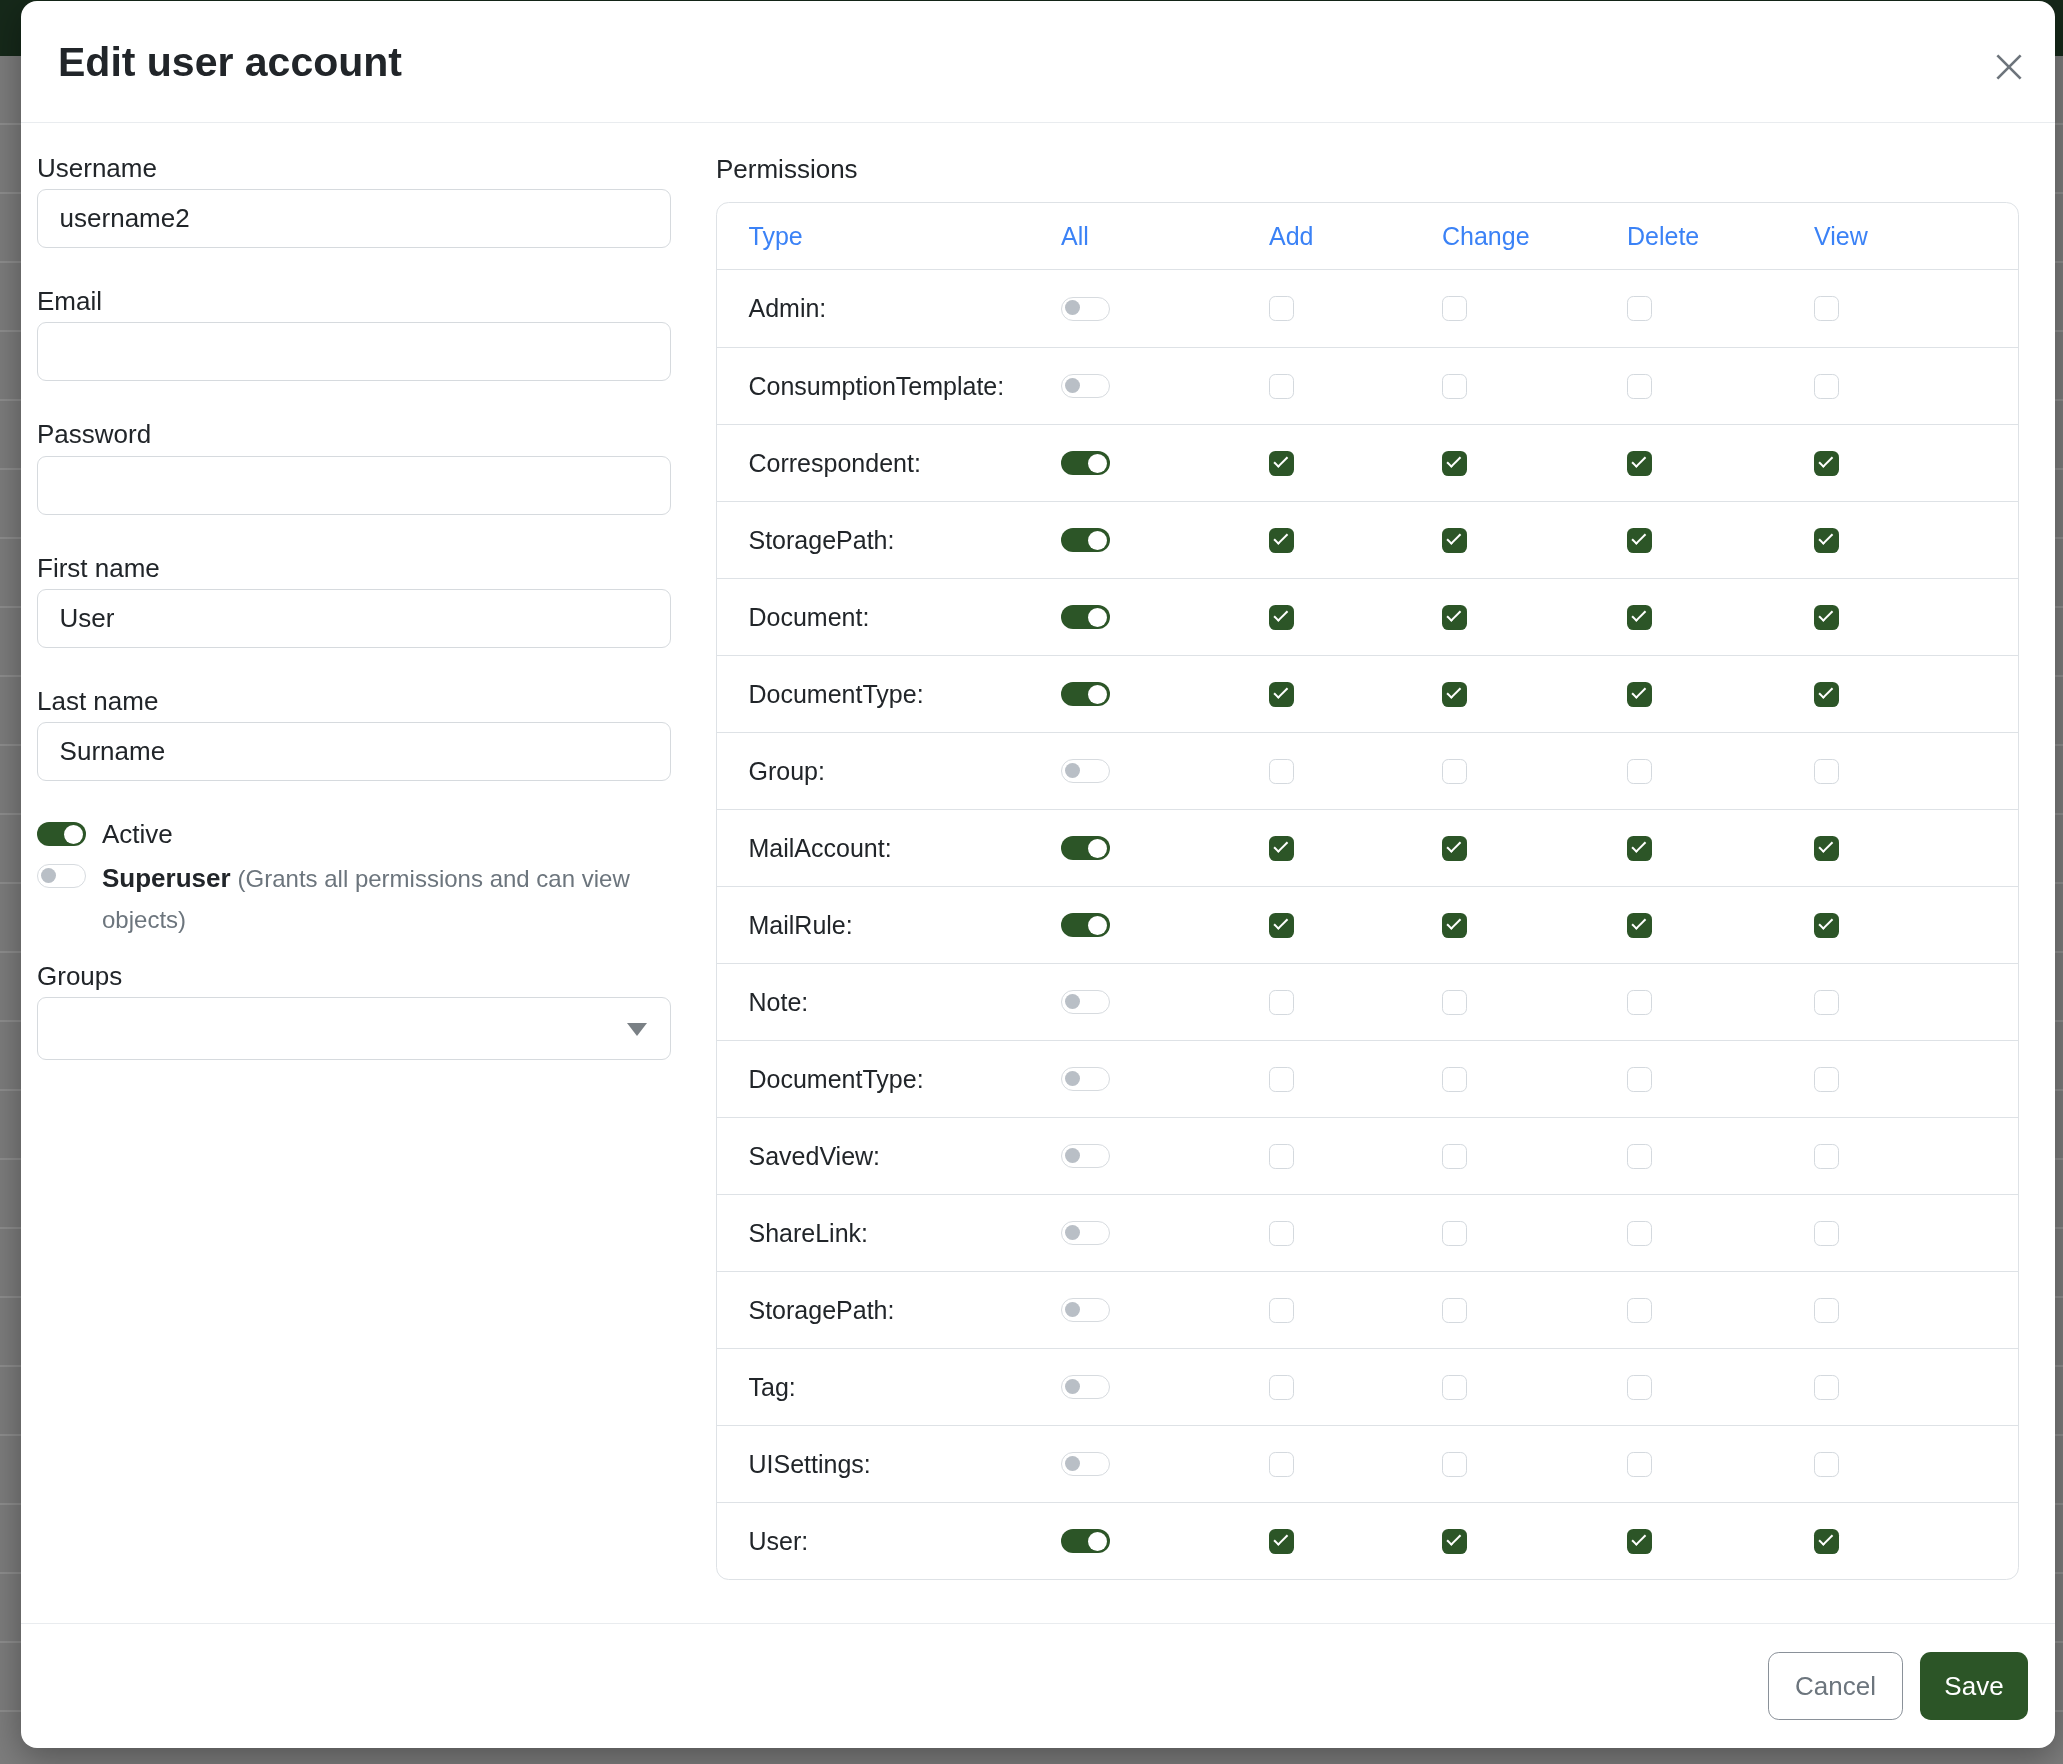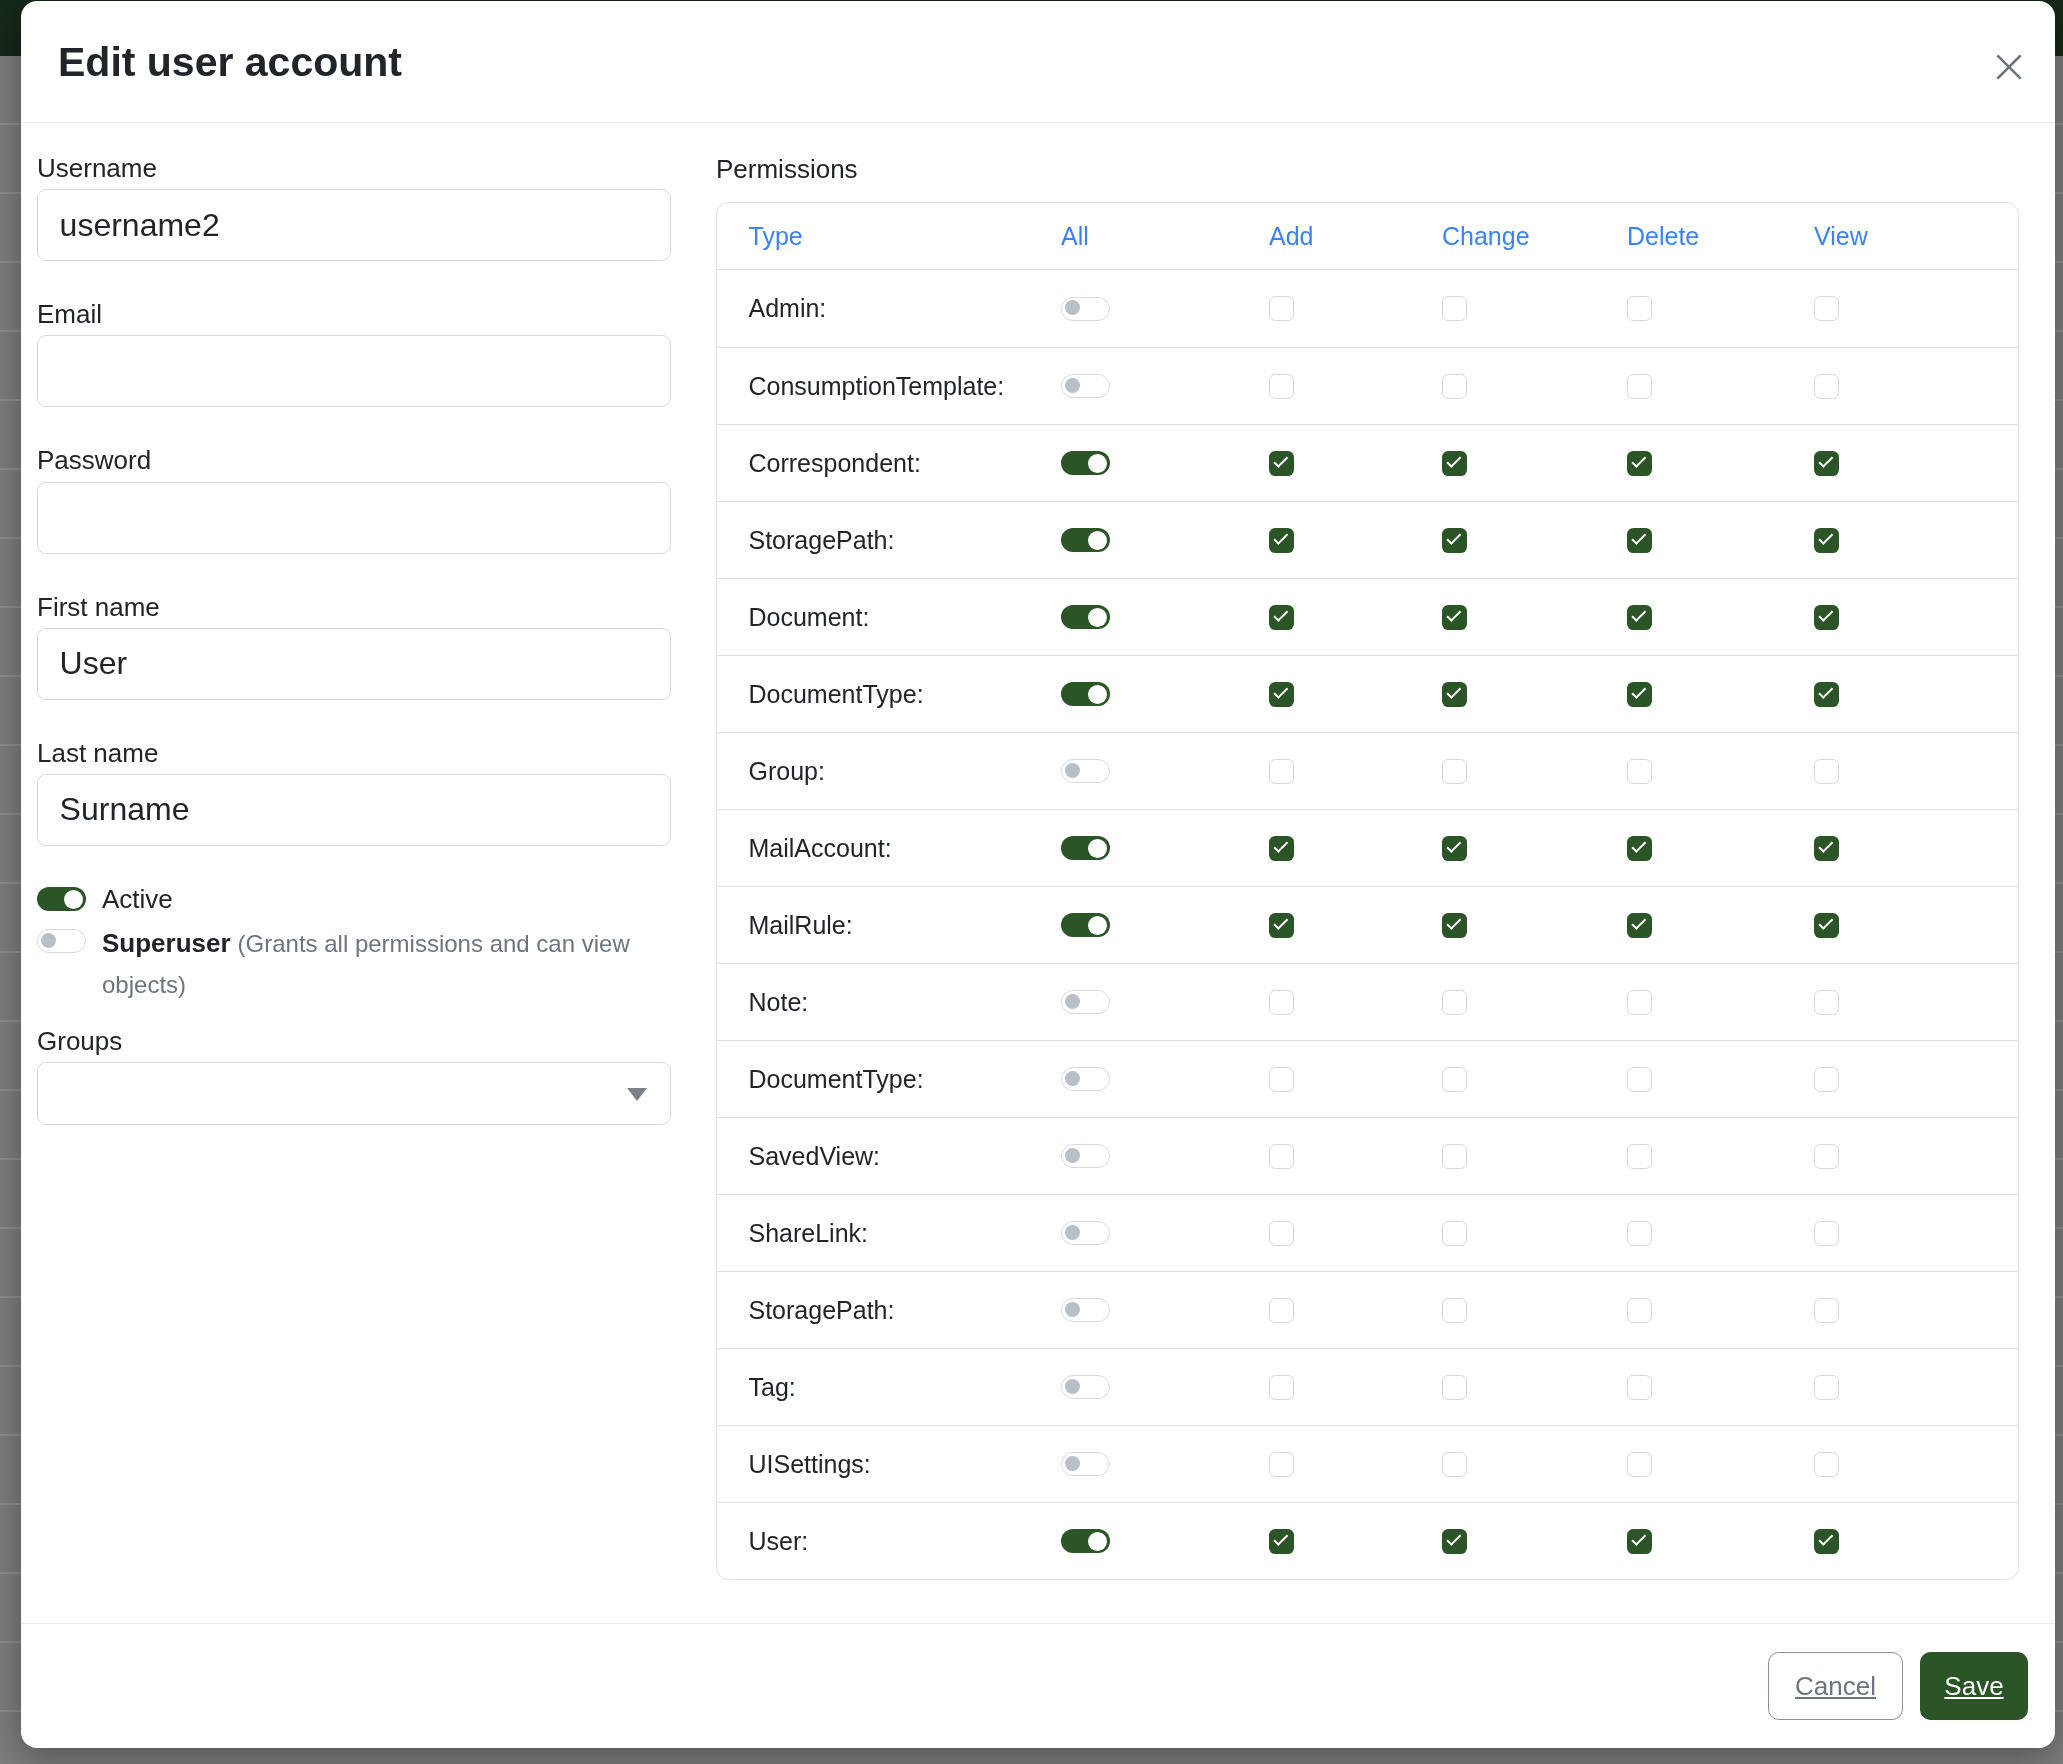--- a/index.html
+++ b/index.html
@@ -21,22 +21,22 @@
   .close-btn { position:absolute; right:23.4px; top:43px; width:45px; height:45px;
     display:flex; align-items:center; justify-content:center; cursor:pointer; background:none; border:none; }
 
   .modal-body { display:flex; padding:32px 36px 0 16px; }
   .col-left  { width:634px; flex:none; }
   .col-right { flex:1; margin-left:45px; }
 
   
   .field { margin-bottom:40px; }
   .field > label { display:block; font-size:26px; color:#212529; line-height:27px; margin-bottom:7.2px; }
-  .tinput { width:100%; height:72px; border:1.8px solid #d6dade; border-radius:9px;
-    font-size:32px; color:#212529; padding:0 21.6px; outline:none; background:#fff;
+  .tinput { width:100%; height:59px; border:1.8px solid #d6dade; border-radius:9px;
+    font-size:26px; color:#212529; padding:0 21.6px; outline:none; background:#fff;
     font-family:"Liberation Sans", sans-serif; }
 
   .toggle-row { display:flex; align-items:center; margin:3.6px 0 16px 0; }
   .toggle-row.su { align-items:flex-start; margin-bottom:21.6px; }
   .toggle-label { font-size:26px; color:#212529; margin-left:16px; line-height:27px; }
   .su-text { margin-left:16px; width:533px; font-size:25px; line-height:41px; color:#212529; margin-top:-6.3px; }
   .su-name { font-weight:600; font-size:26px; }
   .su-hint { color:#6c757d; font-size:24px; }
 
   .groups-field { margin-top:23.4px; }
@@ -71,21 +71,21 @@
   .prow:first-child { border-top:none; }
   .pcell { display:flex; align-items:center; }
   .ptype { padding-left:31.5px; font-size:25px; color:#212529; }
   .phead .ptype { font-size:25px; }
 
   
   .modal-footer { position:absolute; left:0; right:0; bottom:0; height:125px;
     border-top:1.8px solid #e9ecef; display:flex; align-items:center;
     justify-content:flex-end; padding-right:27px; gap:17px; }
   .btn { height:68px; border-radius:10.8px; font-size:26px; cursor:pointer;
-    font-family:"Liberation Sans", sans-serif;text-decoration:underline; }
+    font-family:"Liberation Sans", sans-serif; }
   .btn-cancel { width:135px; background:#fff; border:1.8px solid #8a9199; color:#6c757d; }
   .btn-save { width:108px; background:#2c5527; border:none; color:#ffffff; }
 </style>
 </head>
 <body>
 
 <div class="navbar-strip"></div>
 <div class="backdrop-rows"></div>
 
 <div class="modal">

